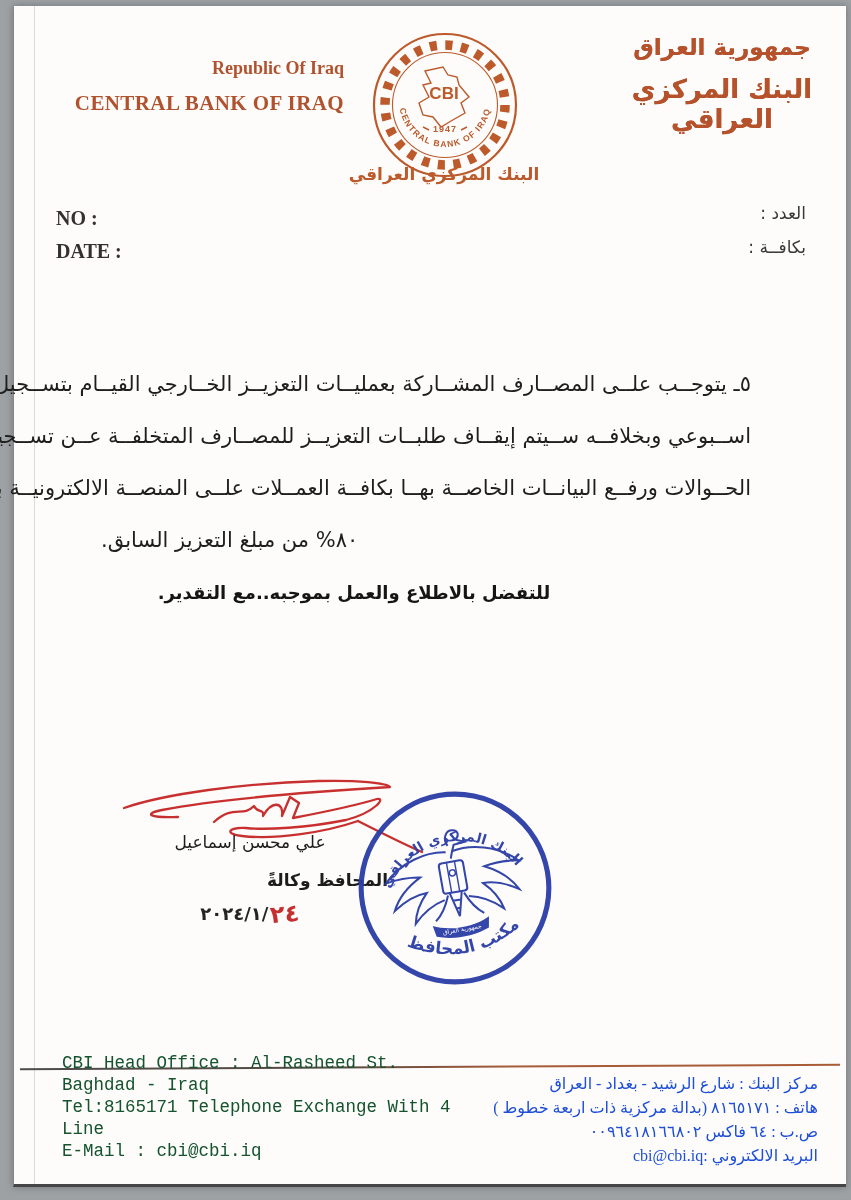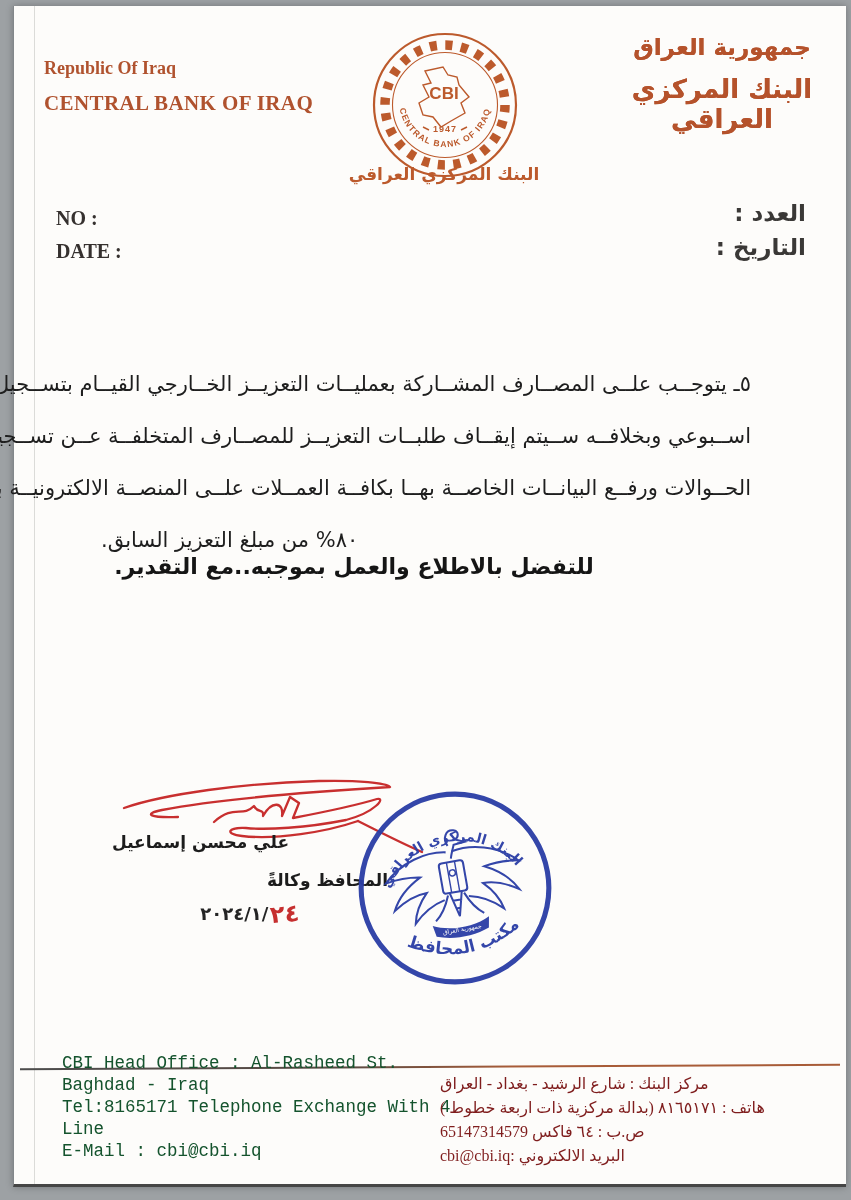--- a/index.html
+++ b/index.html
@@ -11,67 +11,67 @@
   .page{
     position:absolute;left:13px;top:6px;width:832px;height:1178px;
     background:#fdfcfa;
     border-left:1px solid #83878a;
     border-bottom:3px solid #454545;
     box-shadow:0 0 7px rgba(0,0,0,.28);
   }
   .crease{position:absolute;left:20px;top:0;width:1px;height:100%;background:#d2d2d0;opacity:.8}
 
   
-  .mast-en{position:absolute;left:30px;top:52px;width:300px;text-align:left;color:#b0522e;
+  .mast-en{position:absolute;left:30px;top:52px;width:300px;text-align:right;color:#b0522e;
     font-family:"Liberation Serif",serif;font-weight:bold}
   .mast-en .l1{font-size:18px;margin-bottom:12px}
   .mast-en .l2{font-size:21px;letter-spacing:.4px}
   .seal{position:absolute;left:348px;top:16px;width:166px;height:166px}
   .seal-callig{position:absolute;left:330px;top:158px;width:200px;text-align:center;
     color:#bc5a2c;font-weight:bold;font-size:17px;direction:rtl}
   .mast-ar{position:absolute;left:588px;top:28px;width:240px;text-align:center;color:#b5522b;
     direction:rtl;font-weight:bold;text-shadow:0 0 .6px #b5522b}
   .mast-ar .l1{font-size:23px;margin-bottom:14px}
   .mast-ar .l2{font-size:26px}
 
   
   .ref-en{position:absolute;left:42px;top:196px;color:#35302e;
     font-family:"Liberation Serif",serif;font-weight:bold;font-size:20px;line-height:33px}
   .ref-ar{position:absolute;right:40px;top:190px;text-align:right;color:#3a3836;
-    direction:rtl;font-weight:bold;font-size:23px;line-height:34px}
+    direction:rtl;font-weight:normal;font-size:17px;line-height:34px}
 
   
   .body-text{position:absolute;left:87px;top:352px;width:650px;direction:rtl;color:#1e1e1e;font-size:21px}
   .body-text .bl{line-height:52px;text-align:justify;-moz-text-align-last:justify;text-align-last:justify;white-space:nowrap}
   .body-text .bl-last{line-height:52px;text-align:left}
-  .closing{position:absolute;left:0;top:548px;width:680px;text-align:center;direction:rtl;
-    color:#151515;font-weight:bold;font-size:22px}
+  .closing{position:absolute;left:0;top:576px;width:680px;text-align:center;direction:rtl;
+    color:#151515;font-weight:bold;font-size:18px}
 
   
   .sig-ink{position:absolute;left:100px;top:762px;width:310px;height:95px}
-  .sig-name{position:absolute;left:98px;top:826px;width:276px;text-align:left;direction:rtl;
-    font-weight:bold;font-size:17px;color:#1c1c1c}
+  .sig-name{position:absolute;left:98px;top:826px;width:276px;text-align:center;direction:rtl;
+    font-weight:normal;font-size:17px;color:#1c1c1c}
   .sig-title{position:absolute;left:98px;top:864px;width:276px;direction:rtl;
     font-weight:bold;font-size:17px;color:#1c1c1c}
   .sig-date{position:absolute;left:98px;top:894px;width:276px;text-align:center;direction:ltr;
     font-weight:bold;font-size:18px;color:#242424}
   .sig-date .hand{color:#c62f2f;font-size:24px;display:inline-block;transform:rotate(-5deg);
     font-weight:bold;margin-left:2px;vertical-align:-2px}
 
   
   .stamp{position:absolute;left:339px;top:780px;width:204px;height:204px;transform:rotate(-10deg);opacity:.96}
 
   
   .foot-line{position:absolute;left:6px;top:1060px;width:820px;height:2px;
     background:linear-gradient(90deg,#4c4c4c 0%,#5a4a42 40%,#a85c38 60%,#a85c38 100%);
     transform:rotate(-.3deg)}
   .foot-en{position:absolute;left:48px;top:1046px;width:420px;color:#14532d;
     font-family:Liberation Mono, monospace;font-size:17.5px;line-height:22px}
-  .foot-ar{position:absolute;left:426px;top:1066px;width:392px;text-align:left;direction:rtl;
-    color:#7f1d1d;font-size:16px;line-height:24px;font-family:"Liberation Serif","DejaVu Sans",sans-serif}
+  .foot-ar{position:absolute;left:412px;top:1066px;width:392px;text-align:right;direction:rtl;
+    color:#1d4ed8;font-size:16px;line-height:24px;font-family:"Liberation Serif","DejaVu Sans",sans-serif}
 </style>
 </head>
 <body>
 
 <div class="page">
   <div class="crease"></div>
 
   <div class="mast-en">
     <div class="l1">Republic Of Iraq</div>
     <div class="l2">CENTRAL BANK OF IRAQ</div>
@@ -100,21 +100,21 @@
     <div class="l1">جمهورية العراق</div>
     <div class="l2">البنك المركزي العراقي</div>
   </div>
 
   <div class="ref-en">
     <div>NO :</div>
     <div>DATE :</div>
   </div>
   <div class="ref-ar">
     <div>العدد :</div>
-    <div>التاريخ :</div>
+    <div>بكافــة :</div>
   </div>
 
   <div class="body-text">
     <div class="bl">٥ـ يتوجــب علــى المصــارف المشــاركة بعمليــات التعزيــز الخــارجي القيــام بتســجيل تفاصــيل</div>
     <div class="bl">اســبوعي وبخلافــه ســيتم إيقــاف طلبــات التعزيــز للمصــارف المتخلفــة عــن تســجيل نســبة</div>
     <div class="bl">الحــوالات ورفــع البيانــات الخاصــة بهــا بكافــة العمــلات علــى المنصــة الالكترونيــة بشــكل</div>
     <div class="bl-last">٨٠% من مبلغ التعزيز السابق.</div>
   </div>
   <div class="closing">للتفضل بالاطلاع والعمل بموجبه..مع التقدير.</div>
 
@@ -161,16 +161,16 @@
 
   <div class="foot-line"></div>
   <div class="foot-en">
     <div>CBI Head Office : Al-Rasheed St. Baghdad - Iraq</div>
     <div>Tel:8165171 Telephone Exchange With 4 Line</div>
     <div>E-Mail : cbi@cbi.iq</div>
   </div>
   <div class="foot-ar">
     <div>مركز البنك : شارع الرشيد - بغداد - العراق</div>
     <div>هاتف : ٨١٦٥١٧١ (بدالة مركزية ذات اربعة خطوط )</div>
-    <div>ص.ب : ٦٤ فاكس 65147314579</div>
+    <div>ص.ب : ٦٤ فاكس ٠٠٩٦٤١٨١٦٦٨٠٢</div>
     <div>البريد الالكتروني :cbi@cbi.iq</div>
   </div>
 </div>
 
 </body></html>

